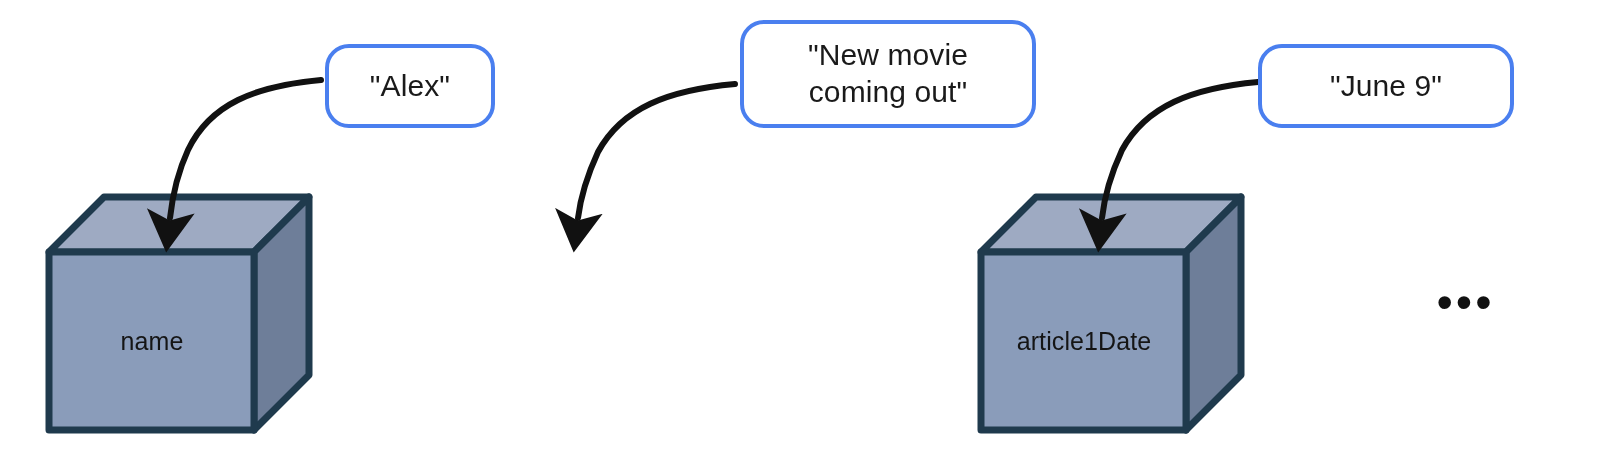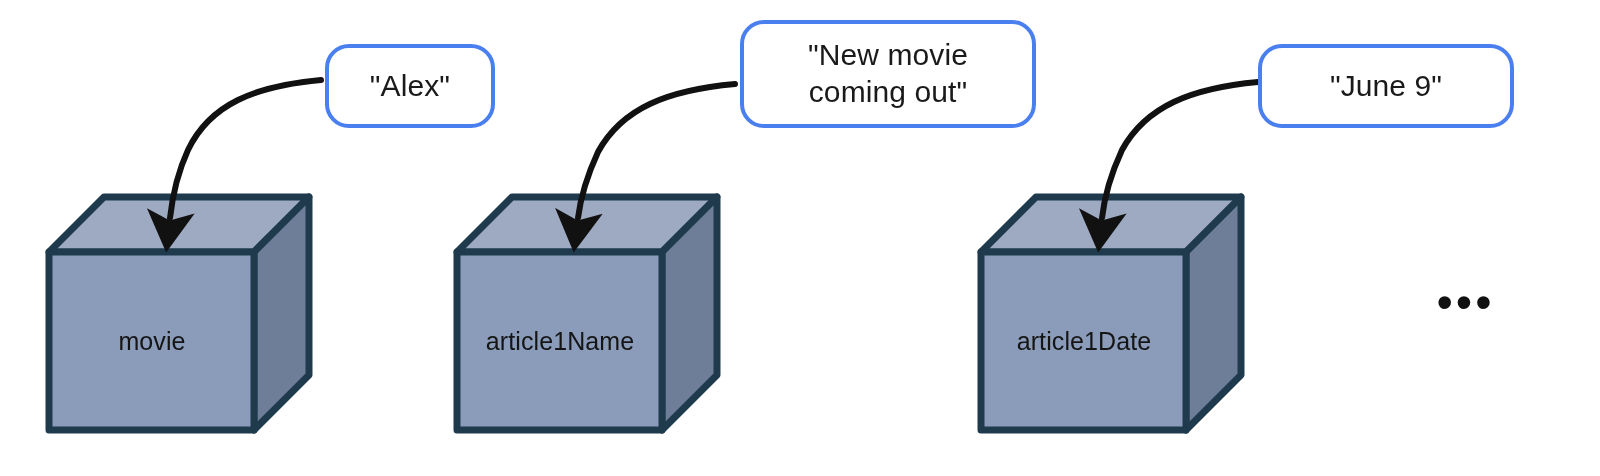--- a/index.html
+++ b/index.html
@@ -60,31 +60,23 @@
 
   <div class="cube" style="left:43px;top:191px;width:272px;height:248px;">
     <svg width="272" height="248" viewBox="0 0 272 248">
 
       <polygon points="6,61 61,6 266,6 211,61" fill="#9eaac2" stroke="#1f3a4d" stroke-width="7" stroke-linejoin="round"></polygon>
 
       <polygon points="211,61 266,6 266,184 211,239" fill="#6e7e99" stroke="#1f3a4d" stroke-width="7" stroke-linejoin="round"></polygon>
 
       <rect x="6" y="61" width="205" height="178" fill="#8a9cba" stroke="#1f3a4d" stroke-width="7" stroke-linejoin="round"></rect>
     </svg>
-    <span class="cube-label" style="left:109px;top:150px;">movie</span>
+    <span class="cube-label" style="left:109px;top:150px;">name</span>
   </div>
 
-  <div class="cube" style="left:451px;top:191px;width:272px;height:248px;">
-    <svg width="272" height="248" viewBox="0 0 272 248">
-      <polygon points="6,61 61,6 266,6 211,61" fill="#9eaac2" stroke="#1f3a4d" stroke-width="7" stroke-linejoin="round"></polygon>
-      <polygon points="211,61 266,6 266,184 211,239" fill="#6e7e99" stroke="#1f3a4d" stroke-width="7" stroke-linejoin="round"></polygon>
-      <rect x="6" y="61" width="205" height="178" fill="#8a9cba" stroke="#1f3a4d" stroke-width="7" stroke-linejoin="round"></rect>
-    </svg>
-    <span class="cube-label" style="left:109px;top:150px;">article1Name</span>
-  </div>
 
   <div class="cube" style="left:975px;top:191px;width:272px;height:248px;text-align:center;">
     <svg width="272" height="248" viewBox="0 0 272 248">
       <polygon points="6,61 61,6 266,6 211,61" fill="#9eaac2" stroke="#1f3a4d" stroke-width="7" stroke-linejoin="round"></polygon>
       <polygon points="211,61 266,6 266,184 211,239" fill="#6e7e99" stroke="#1f3a4d" stroke-width="7" stroke-linejoin="round"></polygon>
       <rect x="6" y="61" width="205" height="178" fill="#8a9cba" stroke="#1f3a4d" stroke-width="7" stroke-linejoin="round"></rect>
     </svg>
     <span class="cube-label" style="left:109px;top:150px;">article1Date</span>
   </div>
 

